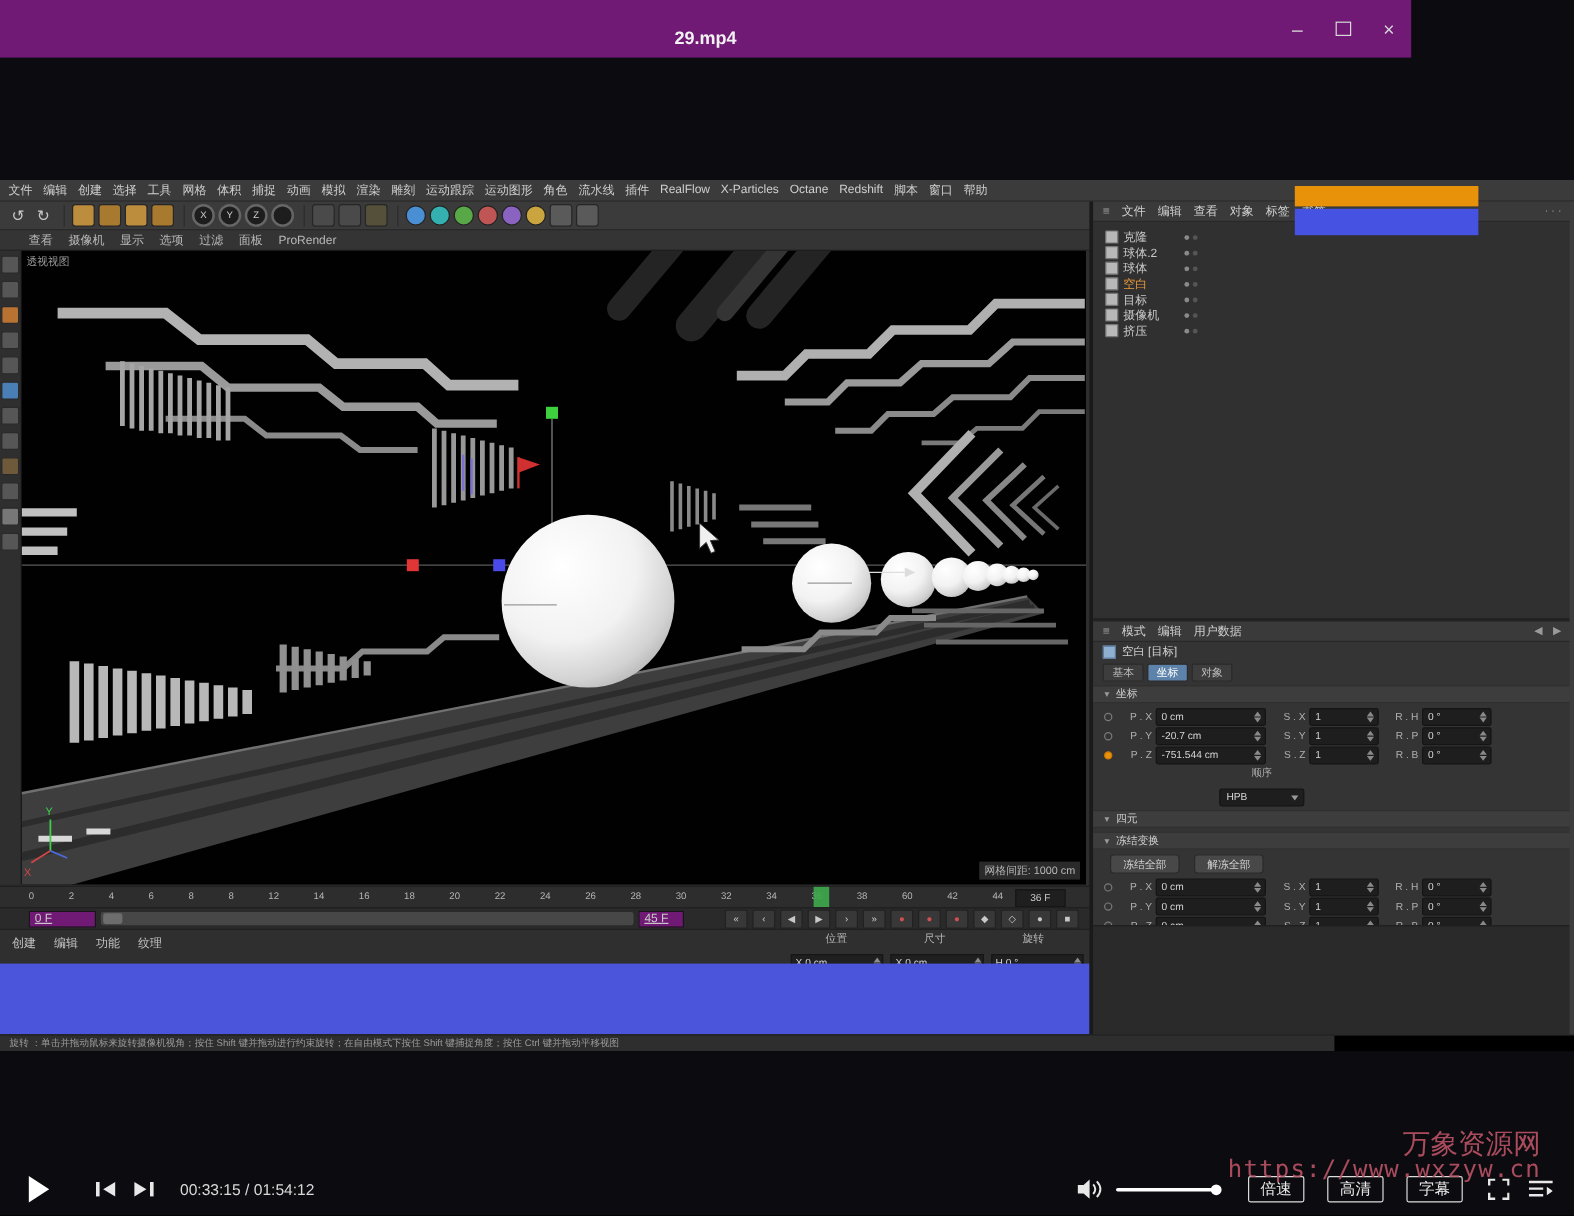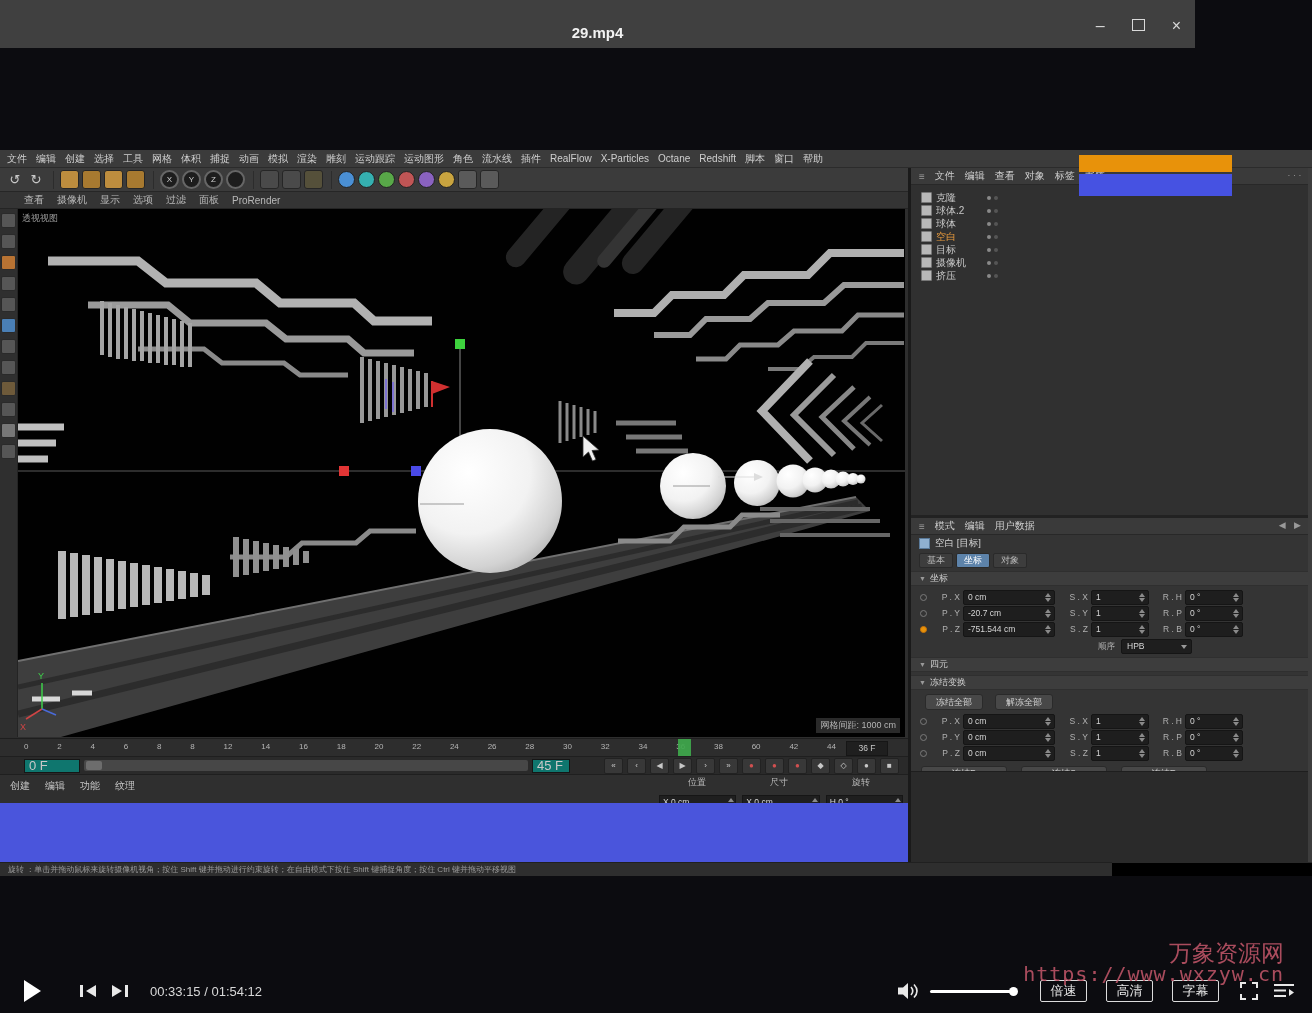--- a/index.html
+++ b/index.html
@@ -1,21 +1,21 @@
 <!DOCTYPE html>
 <html><head>
 <meta charset="utf-8">
 <style>
   html,body{margin:0;padding:0;background:#000;}
   body{width:1312px;height:1013px;position:relative;overflow:hidden;
        font-family:"Liberation Sans","DejaVu Sans",sans-serif;}
 
   
   .stage{position:absolute;inset:0;background:#0c0c10;}
-  .titlebar{position:absolute;left:0;top:0;width:1176px;height:48px;background:#404040;padding-left:19px;}
+  .titlebar{position:absolute;left:0;top:0;width:1176px;height:48px;background:#701a75;}
   .title{position:absolute;left:0;right:0;top:24px;text-align:center;color:#f2f2f2;
          font-size:15px;font-weight:bold;}
   .winctl{position:absolute;right:14px;top:18px;display:flex;gap:27px;align-items:center;}
   .wbtn{color:#d9d9d9;font-size:16px;line-height:16px;cursor:default;}
   .maxrect{display:inline-block;width:11px;height:10px;border:1.8px solid #d9d9d9;}
 
   
   .video{position:absolute;left:0;top:150px;width:1312px;height:726px;background:#000;overflow:hidden;}
 
   .menubar{position:absolute;left:0;top:0;width:1312px;height:18px;background:#3b3b3b;
@@ -65,22 +65,22 @@
          border-top:1px solid #1e1e1e;}
   .ticks{position:absolute;left:24px;top:3px;width:812px;display:flex;justify-content:space-between;}
   .tk{font-size:8px;color:#b5b5b5;}
   .playhead{position:absolute;left:678px;top:0;width:13px;height:18px;background:#3fa84c;opacity:.92;}
   .endbox{position:absolute;left:846px;top:2px;width:40px;height:13px;background:#1f1f1f;
           color:#c8c8c8;font-size:8.5px;text-align:center;line-height:13px;border:1px solid #161616;}
 
   .transport{position:absolute;left:0;top:588px;width:908px;height:18px;background:#2a2a2a;
              border-top:1px solid #1f1f1f;display:flex;align-items:center;gap:4px;
              padding-left:24px;box-sizing:border-box;}
-  .fbox{width:50px;height:12px;background:#0f766e;border:1px solid #161616;color:#c8c8c8;
-        font-size:13px;line-height:12px;padding-left:4px;}
+  .fbox{width:50px;height:12px;background:#701a75;border:1px solid #161616;color:#c8c8c8;
+        font-size:10px;line-height:12px;padding-left:4px;text-decoration:underline;}
   .fbox.small{width:32px;}
   .ttrack{width:444px;height:11px;background:#474747;border-radius:2px;position:relative;}
   .thandle{position:absolute;left:2px;top:1px;width:16px;height:9px;background:#6d6d6d;border-radius:2px;}
   .tgap{width:26px;}
   .tpb{width:17px;height:14px;background:#383838;border:1px solid #222;border-radius:2px;
        color:#c8c8c8;font-size:8px;display:inline-flex;align-items:center;justify-content:center;}
   .tpb.rec{color:#d05050;}
 
   .bottomrow{position:absolute;left:0;top:606px;width:908px;height:29px;background:#2f2f2f;
              border-top:1px solid #1f1f1f;}
@@ -139,21 +139,21 @@
   .albl{font-size:8.5px;color:#b0b0b0;text-align:right;white-space:nowrap;}
   .afld{height:13px;background:#1e1e1e;border:1px solid #151515;border-radius:2px;display:flex;
         align-items:center;justify-content:space-between;padding:0 2px 0 4px;}
   .av{font-size:8.5px;color:#d5d5d5;white-space:nowrap;}
   .spin{width:8px;display:block;}
   .spin::before{content:"";display:block;margin:0 auto 1px;width:0;height:0;
      border-left:3px solid transparent;border-right:3px solid transparent;border-bottom:4px solid #8a8a8a;}
   .spin::after{content:"";display:block;margin:0 auto;width:0;height:0;
      border-left:3px solid transparent;border-right:3px solid transparent;border-top:4px solid #8a8a8a;}
   .amorder{display:flex;align-items:center;gap:6px;justify-content:flex-end;
-           padding-right:120px;margin-top:2px;}
+           padding-right:120px;margin-top:2px;flex-direction:column;}
   .amorder .albl{font-size:8.5px;}
   .dropbox{width:64px;height:13px;background:#1e1e1e;border:1px solid #151515;border-radius:2px;
            color:#d5d5d5;font-size:8.5px;line-height:13px;padding-left:5px;position:relative;}
   .dropbox::after{content:"";position:absolute;right:4px;top:5px;width:0;height:0;
      border-left:3px solid transparent;border-right:3px solid transparent;border-top:4px solid #999;}
   .freezebtns{display:flex;gap:12px;padding-left:14px;margin-top:4px;}
   .fzbtn{height:14px;line-height:14px;padding:0 10px;background:#484848;border:1px solid #2a2a2a;
          border-radius:3px;color:#d0d0d0;font-size:9px;}
   .psrbtns{display:flex;gap:14px;padding-left:10px;margin-top:5px;}
   .psrbtn{width:84px;height:13px;line-height:13px;text-align:center;background:#484848;

